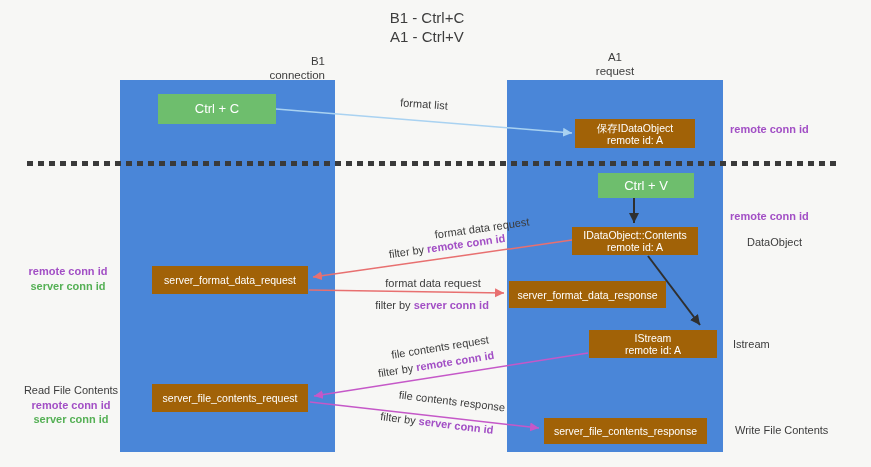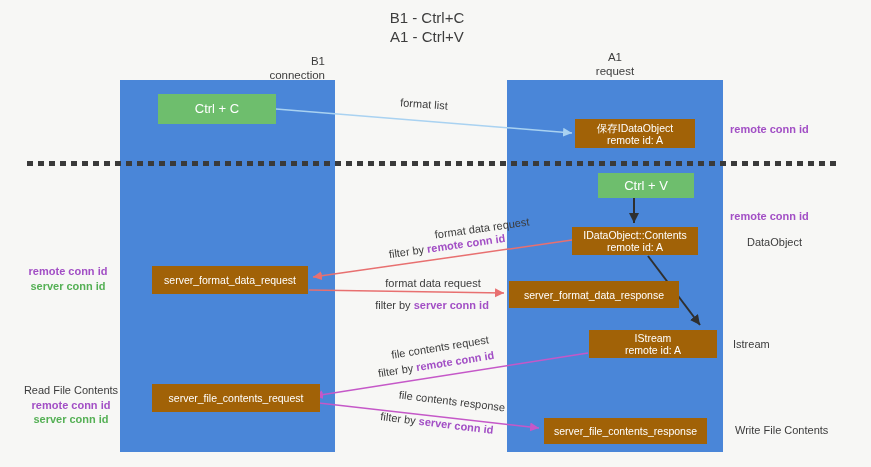--- a/index.html
+++ b/index.html
@@ -83,38 +83,38 @@
 
   <div class="abs box green" style="left:575px;top:173px;width:96px;height:25px;margin-left:23px;">
     <div>Ctrl + V</div>
   </div>
 
   <div class="abs box orange" style="left:572px;top:227px;width:126px;height:28px;">
     <div>IDataObject::Contents</div>
     <div>remote id: A</div>
   </div>
 
-  <div class="abs box orange" style="left:509px;top:281px;width:170px;height:27px;">
+  <div class="abs box orange" style="left:509px;top:281px;width:157px;height:27px;">
     <div>server_format_data_response</div>
   </div>
 
   <div class="abs box orange" style="left:589px;top:330px;width:128px;height:28px;">
     <div>IStream</div>
     <div>remote id: A</div>
   </div>
 
   <div class="abs box orange" style="left:152px;top:266px;width:156px;height:28px;">
     <div>server_format_data_request</div>
   </div>
 
   <div class="abs box orange" style="left:544px;top:418px;width:163px;height:26px;">
     <div>server_file_contents_response</div>
   </div>
 
-  <div class="abs box orange" style="left:152px;top:384px;width:168px;height:28px;">
+  <div class="abs box orange" style="left:152px;top:384px;width:156px;height:28px;">
     <div>server_file_contents_request</div>
   </div>
 
   <div class="abs flow-label ctr" style="left:424px;top:104px;transform:translate(-50%,-50%) rotate(4deg);">format list</div>
 
   <div class="abs flow-label ctr" style="left:482px;top:228px;transform:translate(-50%,-50%) rotate(-8deg);">format data request</div>
   <div class="abs flow-label ctr" style="left:447px;top:246px;transform:translate(-50%,-50%) rotate(-8deg);"><span>filter by </span><span class="purple">remote conn id</span></div>
 
   <div class="abs flow-label ctr" style="left:433px;top:283px;">format data request</div>
   <div class="abs flow-label ctr" style="left:432px;top:305px;"><span>filter by </span><span class="purple">server conn id</span></div>

